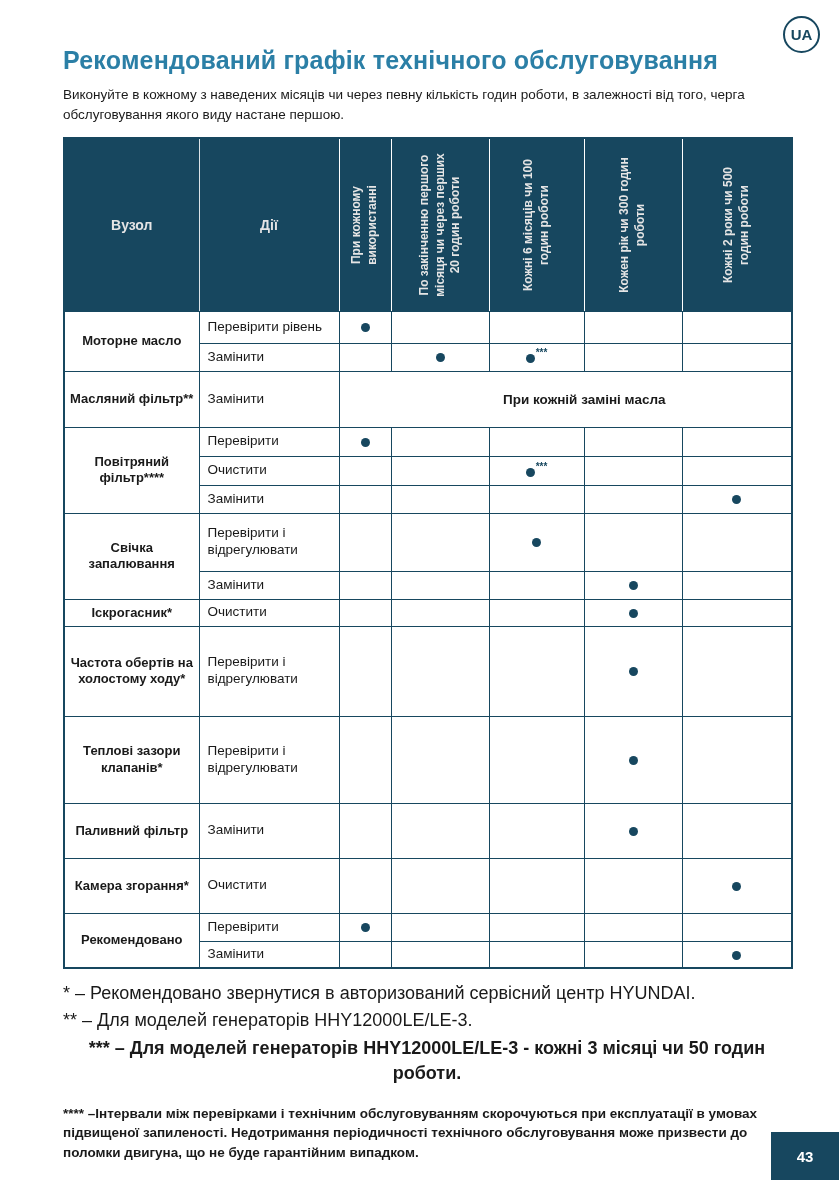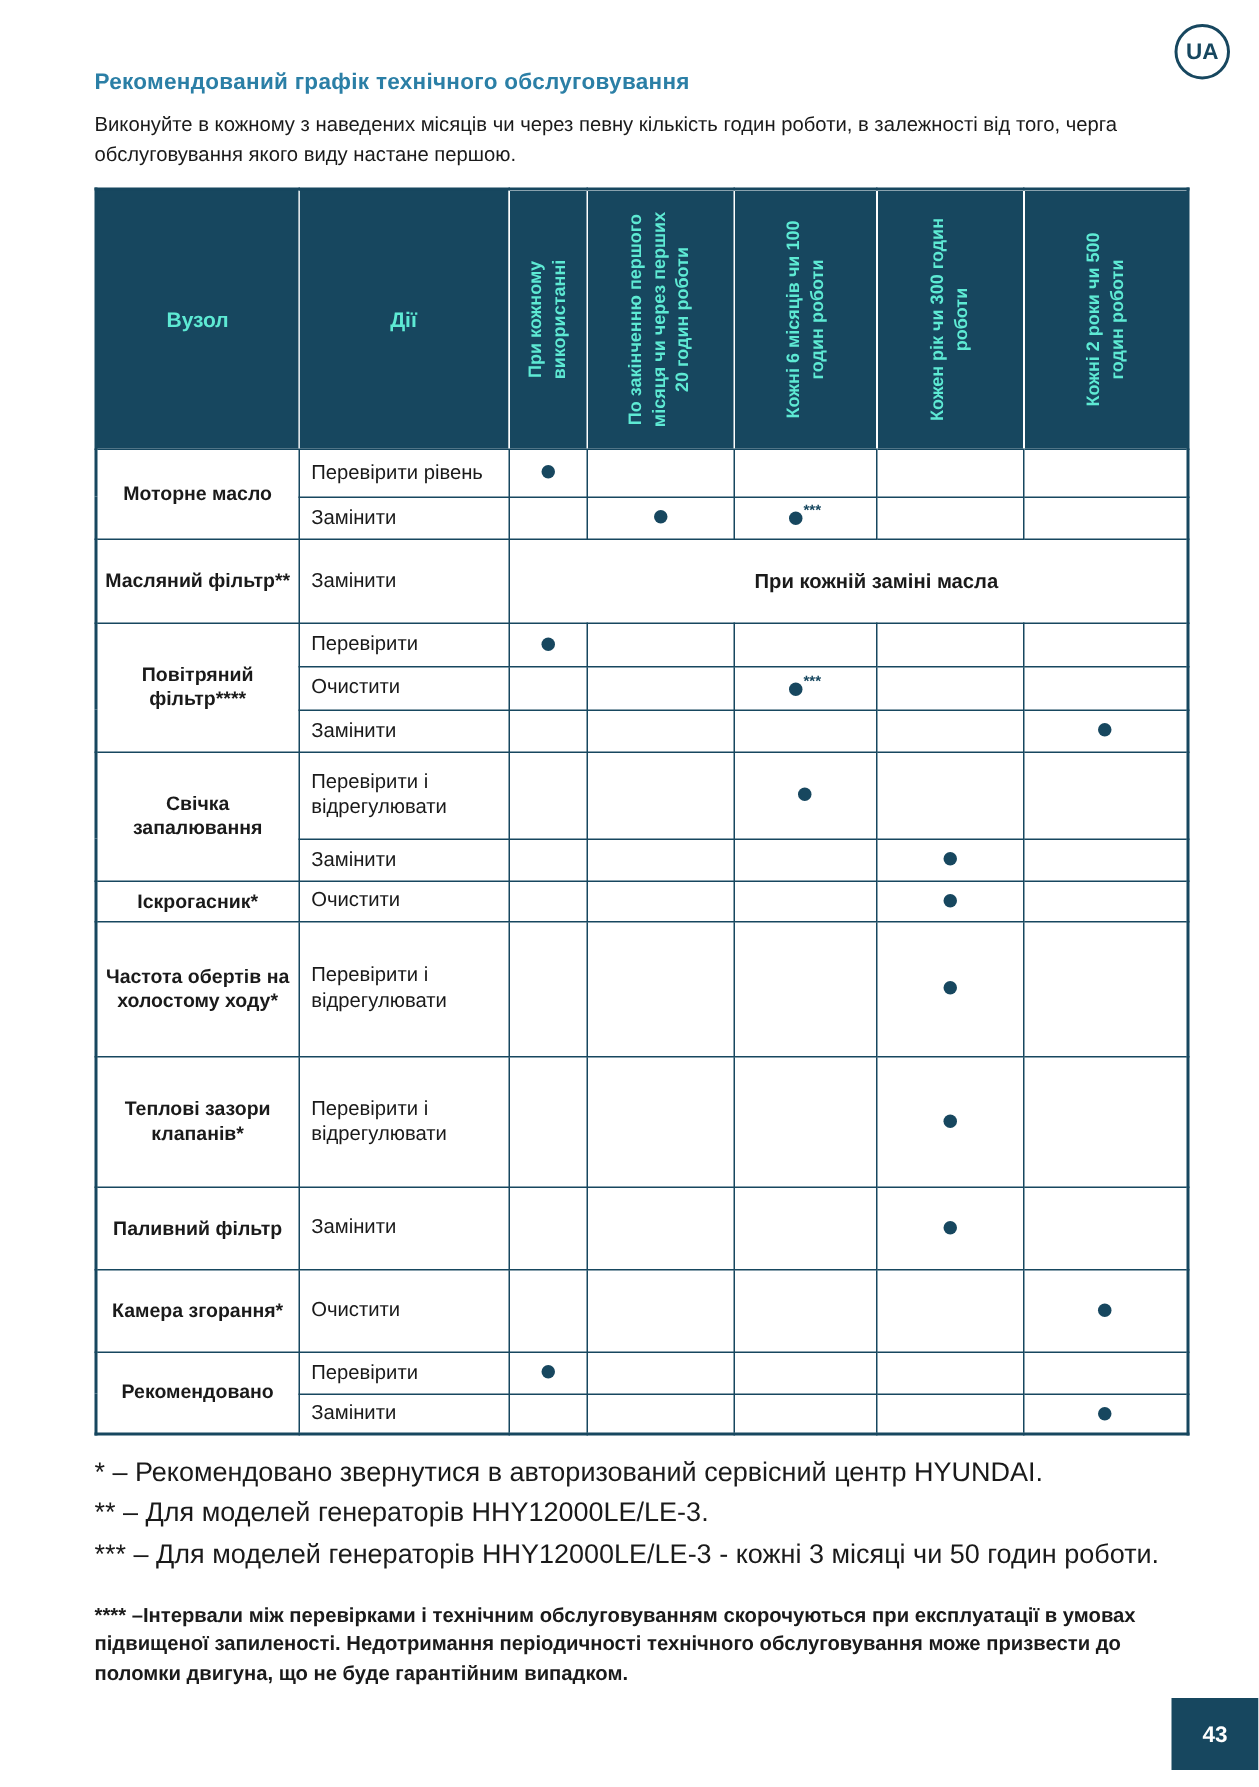--- a/index.html
+++ b/index.html
@@ -15,40 +15,40 @@
     font-family:"Liberation Sans", sans-serif;
   }
   .page{padding:16px 48px 0 63px;}
   .ua-badge{
     position:absolute;top:16px;right:19px;width:37px;height:37px;
     border:2.5px solid var(--accent);border-radius:50%;
     display:flex;align-items:center;justify-content:center;
     font-weight:bold;font-size:15px;color:var(--accent);
   }
   h1.title{
-    color:var(--title);font-size:15px;font-weight:600;
+    color:var(--title);font-size:25px;font-weight:600;
     margin:30px 0 10px 0;letter-spacing:.2px;
   }
   .intro{font-size:13.5px;line-height:1.45;margin:0 0 13px 0;max-width:722px;}
 
   table.sched{
     border-collapse:collapse;table-layout:fixed;width:728px;
     border:2px solid var(--accent);
   }
   col.c-comp{width:135px;}
   col.c-act{width:140px;}
   col.c-i1{width:52px;}
   col.c-i2{width:98px;}
   col.c-i3{width:95px;}
   col.c-i4{width:98px;}
   col.c-i5{width:110px;}
 
   thead tr{height:173px;}
   thead th{
-    background:var(--accent);color:#5eead4;font-weight:bold;
+    background:var(--accent);color:#e5e5e5;font-weight:bold;
     border:1px solid rgba(255,255,255,.85);
     border-bottom:1px solid var(--accent);
     font-size:14px;text-align:center;vertical-align:middle;
   }
   thead th.vcol{position:relative;padding:0;}
   .vtext{
     position:absolute;left:50%;top:50%;
     transform:translate(-50%,-50%) rotate(-90deg);
     width:152px;text-align:center;font-size:12px;line-height:1.3;
     font-weight:bold;white-space:normal;
@@ -62,27 +62,27 @@
   td.mark{text-align:center;padding:0;}
   td.merged{font-weight:bold;text-align:center;font-size:13.5px;padding-left:39px;}
   .dot{
     display:inline-block;width:9px;height:9px;border-radius:50%;
     background:var(--accent);vertical-align:middle;
   }
   sup.dotnote{font-size:10px;font-weight:bold;color:var(--accent);margin-left:1px;}
 
   .footnotes{margin-top:12px;}
   .footnote{margin:2px 0;font-size:18px;line-height:1.4;}
-  .footnote.bold{font-weight:normal;}
+  .footnote.bold{font-weight:bold;text-align:center;}
   .warning{margin-top:18px;max-width:726px;}
   .warning-title{font-weight:bold;font-size:14px;margin:0 0 2px 0;}
   .warning-text{font-weight:bold;font-size:13.5px;line-height:1.45;margin:0;}
 
   .page-number{
-    position:absolute;right:0;bottom:11px;width:58px;height:48px;
+    position:absolute;right:0;bottom:11px;width:68px;height:48px;
     background:var(--accent);color:#fff;font-weight:bold;font-size:15px;
     display:flex;align-items:center;justify-content:center;
   }
 </style>
 </head>
 <body>
 
 <div class="page">
 
   <div class="ua-badge">UA</div>

